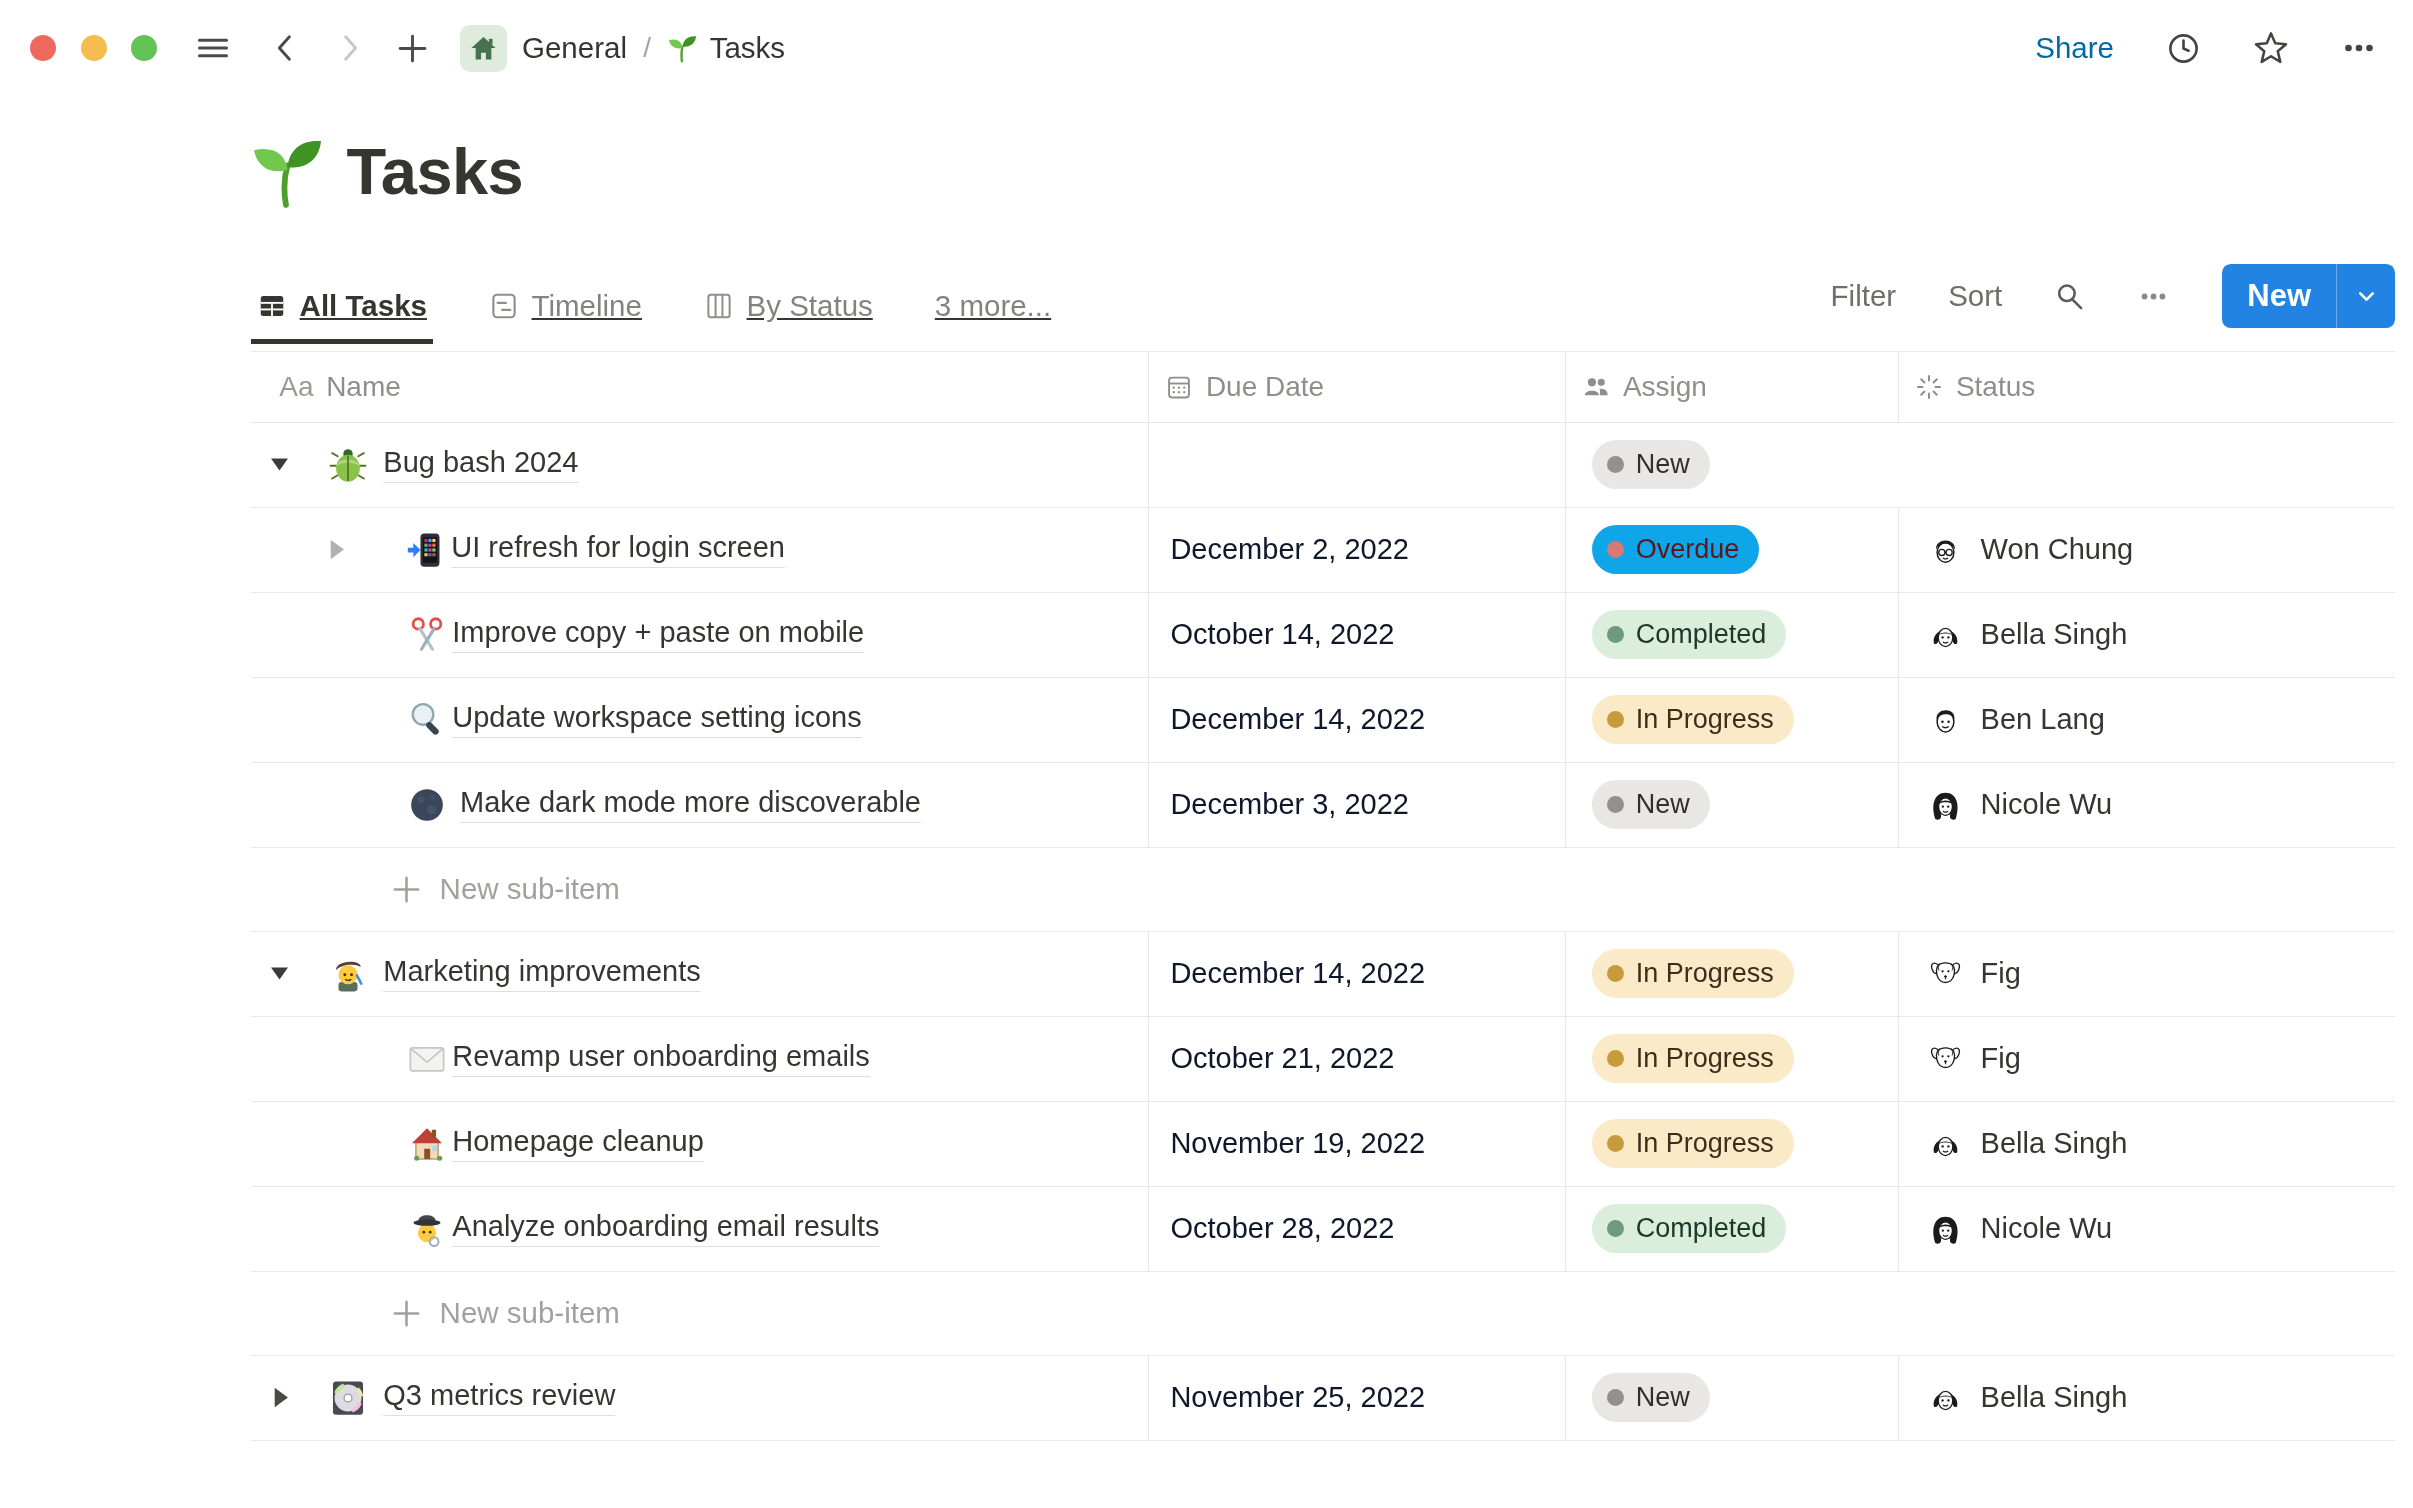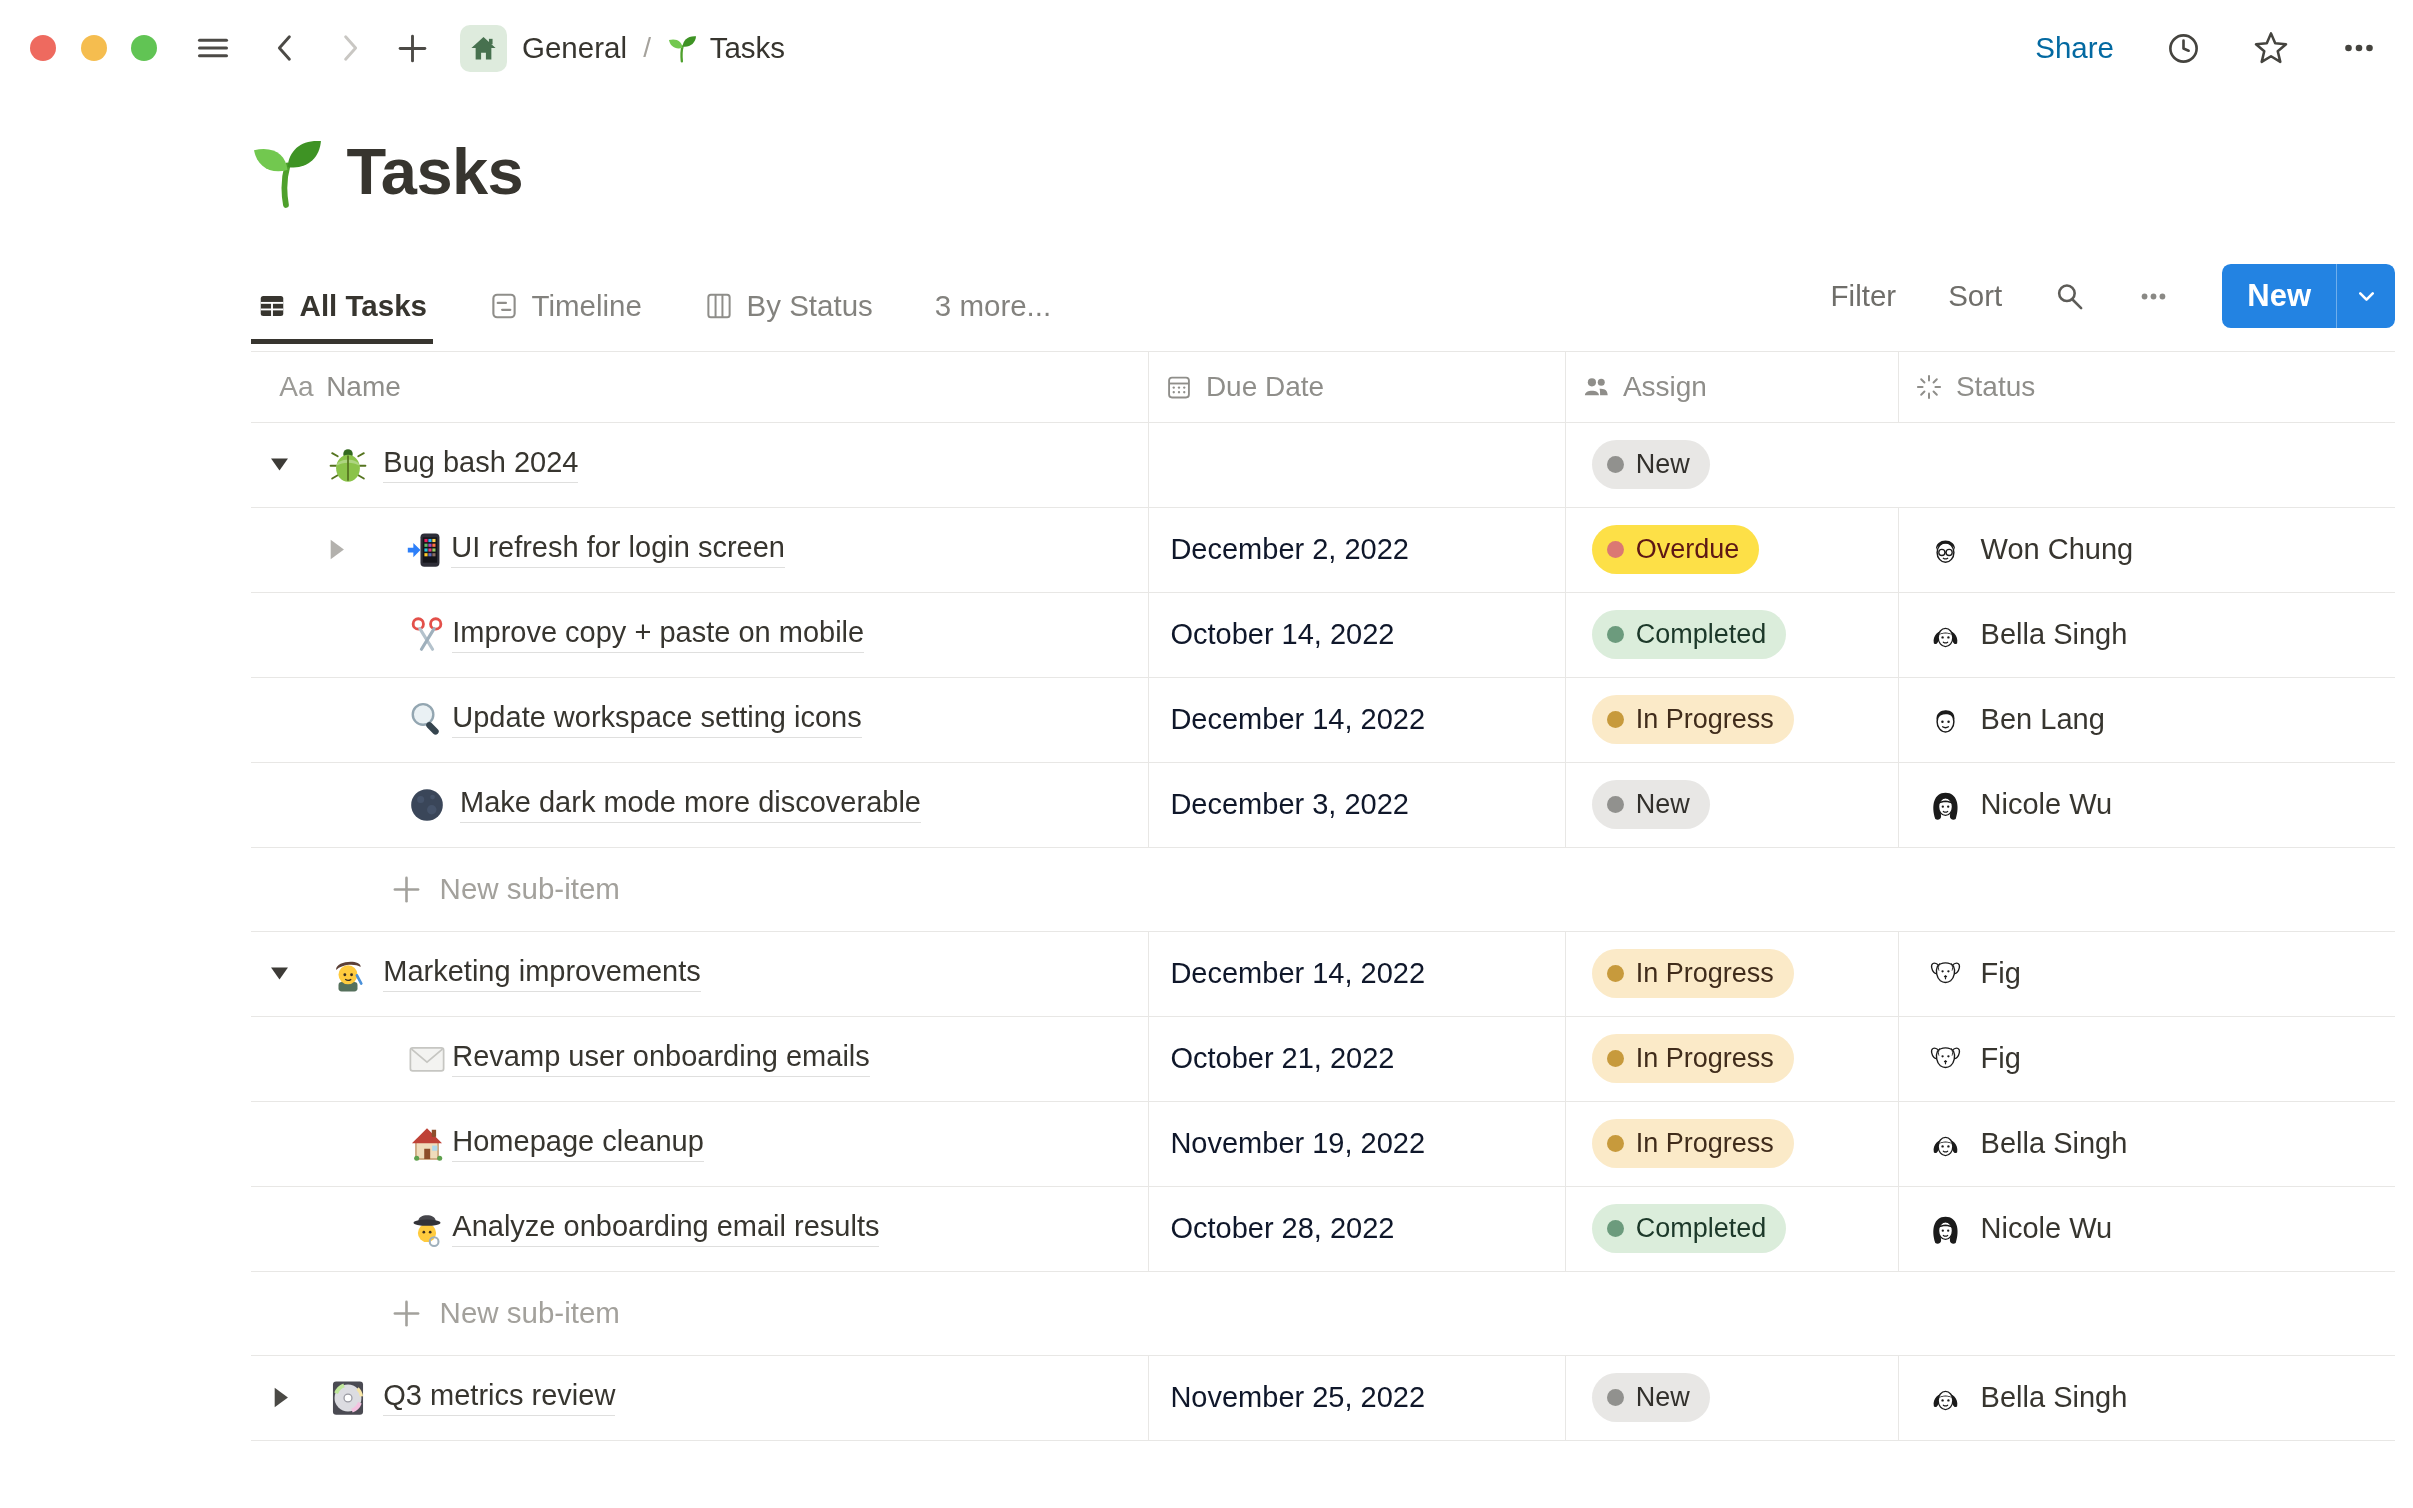--- a/index.html
+++ b/index.html
@@ -22,21 +22,21 @@
   .crumbsep{font-size:28px;color:#A5A29C;}
   .tl-right{position:absolute;right:36px;top:19px;height:58px;display:flex;align-items:center;gap:52px;}
   .share{font-size:29.5px;color:#0369a1;background:none;border:none;padding:0;font-family:inherit;}
   
   .content{position:absolute;left:251px;top:94px;width:2144px;}
   .title-row{margin-top:40px;display:flex;align-items:center;gap:22.6px;}
   .title-row h1{font-size:65px;font-weight:700;margin:0;letter-spacing:-0.6px;color:#37352F;}
   .big-emoji svg{width:73px;height:73px;display:block;}
   
   .views-row{margin-top:55px;display:flex;justify-content:space-between;align-items:flex-end;}
-  .tabs{display:flex;align-items:flex-end;gap:50px;}
+  .tabs{display:flex;align-items:flex-end;gap:50px;text-decoration:underline;}
   .tab{display:flex;align-items:center;gap:12.6px;padding-bottom:16.3px;border-bottom:5px solid transparent;background:none;border-top:none;border-left:none;border-right:none;font-family:inherit;cursor:default;}
   .tab .ticon svg{width:30px;height:30px;display:block;}
   .tab .tlabel{font-size:29.5px;color:rgba(55,53,47,0.62);white-space:nowrap;}
   .tab.active{border-bottom-color:#37352F;}
   .tab.active .tlabel{color:#37352F;font-weight:700;}
   .actions{display:flex;align-items:center;gap:52px;padding-bottom:16.3px;}
   .act-txt{font-size:29.5px;color:#6f6e6a;background:none;border:none;padding:0;font-family:inherit;}
   .act-ic{background:none;border:none;padding:0;display:inline-flex;}
   .newbtn{display:flex;align-items:stretch;height:64px;border-radius:8.8px;overflow:hidden;border:none;padding:0;}
   .newbtn .nb-main{display:flex;align-items:center;padding:0 25px;font-size:31px;font-weight:600;color:#fff;}
@@ -342,21 +342,21 @@
                 </g>
                 <path d="M1 21 H8 V15 L17 24 L8 33 V27 H1 Z" fill="#2D7FF9"></path>
               </svg>
             </span>
             <span class="rname" style="margin-left: 6.3px;">UI refresh for login screen</span>
           </div>
           <div class="c">
             <span class="due">December 2, 2022</span>
           </div>
           <div class="c">
-            <span class="pill" style="background: #fde047; color: rgb(93, 23, 21);">
+            <span class="pill" style="background: #0ea5e9; color: rgb(93, 23, 21);">
               <span class="dot" style="background: rgb(219, 120, 115);"></span>
               <span>Overdue</span>
             </span>
           </div>
           <div class="c assign">
             <span class="avatar">
               <svg viewBox="0 0 48 48">
                 <ellipse cx="24" cy="28" rx="11.5" ry="13.5" fill="#fff" stroke="#1b1b1b" stroke-width="2"></ellipse>
                 <path d="M11 25 C9 7 39 7 37 25 C35 13 13 13 11 25 Z" fill="#1b1b1b"></path>
                 <circle cx="19" cy="28" r="4.2" fill="none" stroke="#1b1b1b" stroke-width="1.8"></circle>

